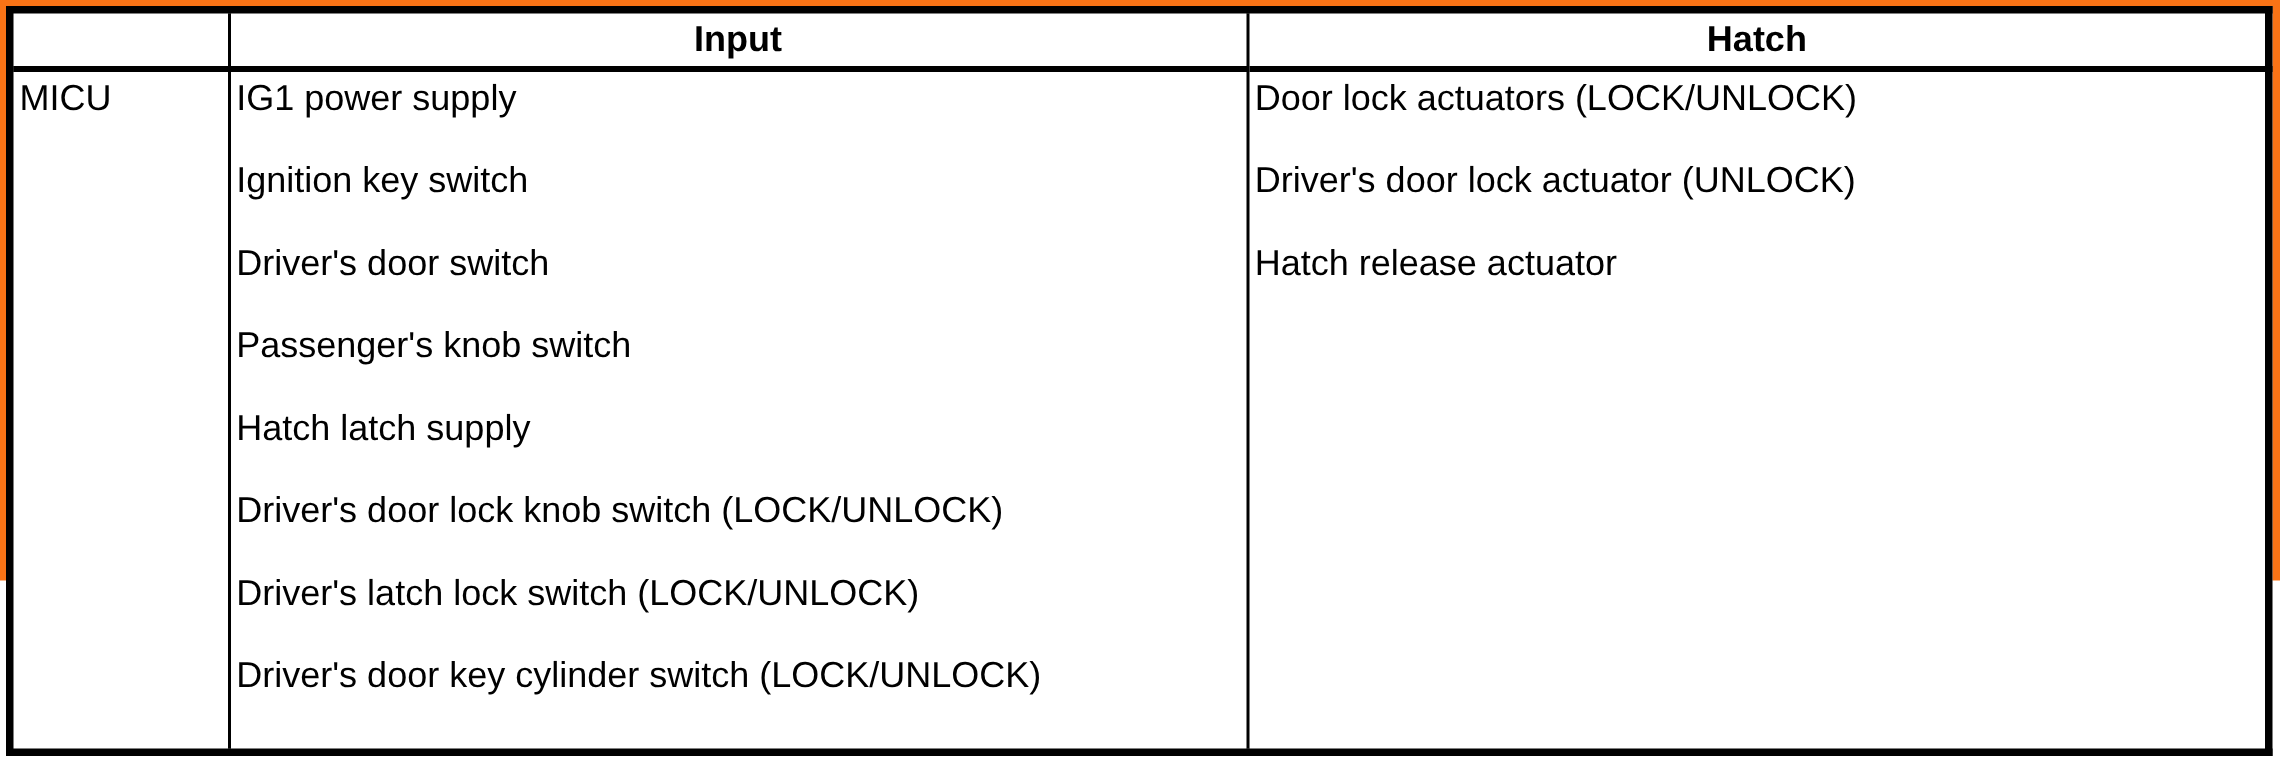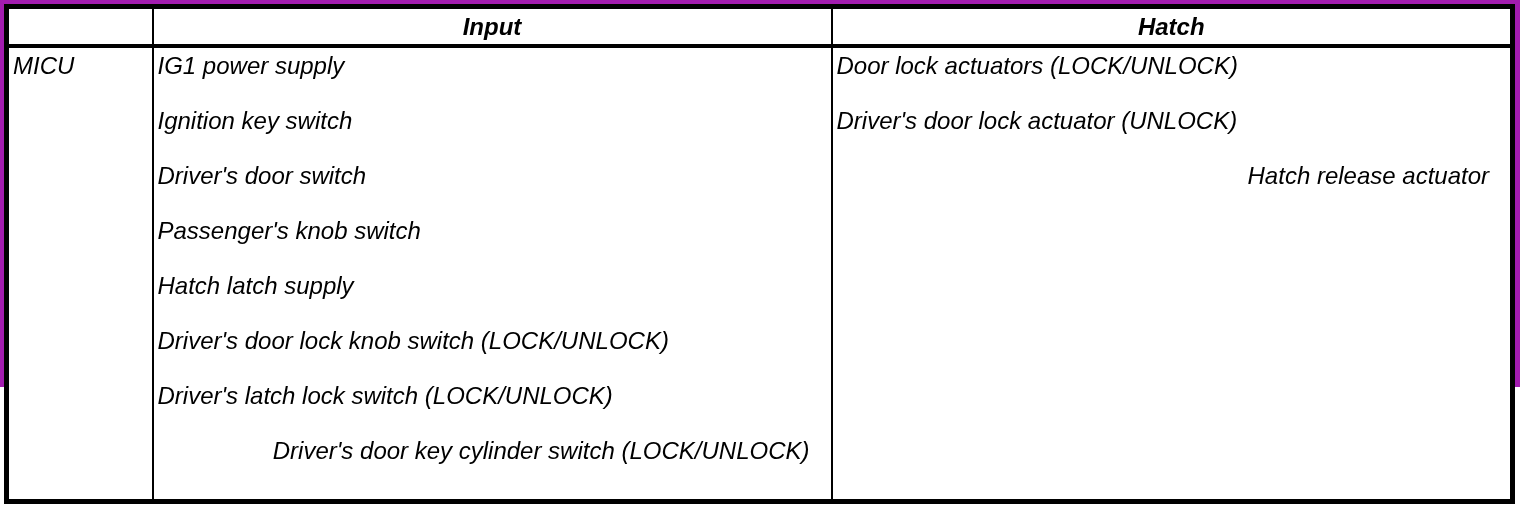--- a/index.html
+++ b/index.html
@@ -7,22 +7,21 @@
     width: 1520px;
     height: 508px;
     background: #ffffff;
     font-family: "Liberation Sans", sans-serif;
     color: #000000;
   }
   .page {
     position: relative;
     width: 1520px;
     height: 387px;
-    background: #a21caf;
-    font-style: italic;
+    background: #f97316;
   }
   table.io-table {
     position: absolute;
     left: 4px;
     top: 4px;
     width: 1506px;
     height: 500px;
     border-collapse: collapse;
     table-layout: fixed;
     border: 5px solid #000000;
@@ -51,21 +50,21 @@
     text-align: center;
     vertical-align: middle;
     padding: 2px 3px;
   }
   tr.body-row-main td { height: 420px; }
   tr.body-row-last td {
     height: 37px;
     border-top: 2px solid #000000;
   }
   .item-list .item { margin-bottom: 29px; }
-  .item-list .item:last-child { margin-bottom: 0; text-align: right; }
+  .item-list .item:last-child { margin-bottom: 0; }
 </style>
 </head>
 <body>
 
 <div class="page">
   <table class="io-table">
     <colgroup>
       <col class="c-source">
       <col class="c-input">
       <col class="c-output">

